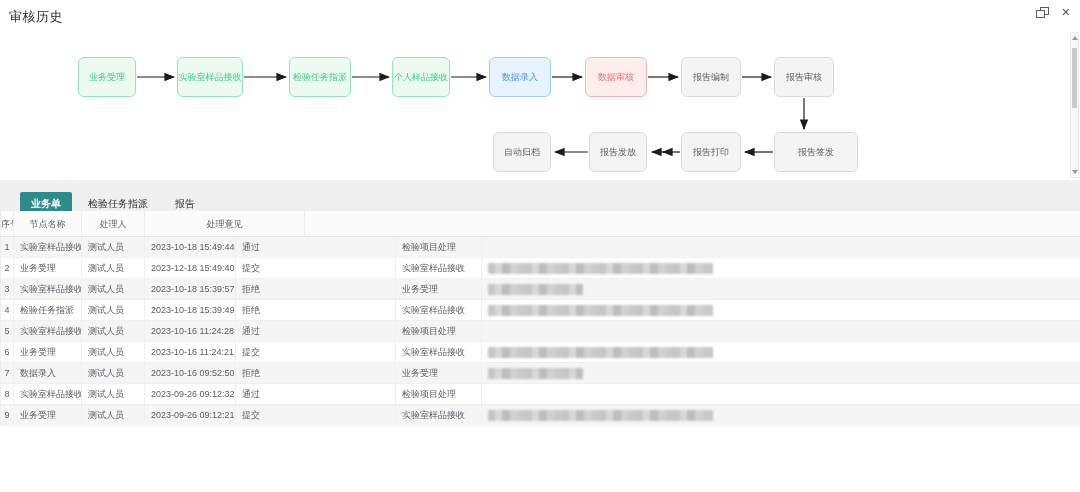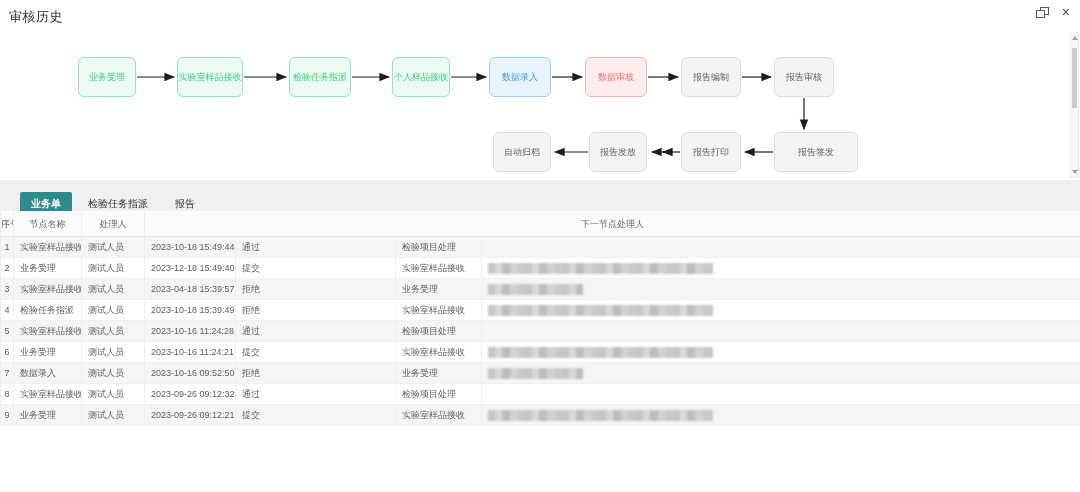--- a/index.html
+++ b/index.html
@@ -157,21 +157,21 @@
     <div class="tab active" style="background: rgb(46, 139, 139);">业务单</div>
     <div class="tab">检验任务指派</div>
     <div class="tab">报告</div>
   </div>
 
 <div class="grid">
   <div class="thead" id="thead">
       <div class="th c0 first">序号</div>
       <div class="th c1">节点名称</div>
       <div class="th c2">处理人</div>
-      <div class="th c6">下一节点处理人</div>
+      <div class="th c4">处理意见</div>
     </div>
   <div id="tbody">
       <div class="tr odd">
         <div class="td c0 first">1</div>
         <div class="td c1">实验室样品接收</div>
         <div class="td c2">测试人员</div>
         <div class="td c3">2023-10-18 15:49:44</div>
         <div class="td c4">通过</div>
         <div class="td c5">检验项目处理</div>
         <div class="td c6"></div>
@@ -184,21 +184,21 @@
         <div class="td c4">提交</div>
         <div class="td c5">实验室样品接收</div>
         <div class="td c6">
           <div class="redact long"></div>
         </div>
       </div>
       <div class="tr odd">
         <div class="td c0 first">3</div>
         <div class="td c1">实验室样品接收</div>
         <div class="td c2">测试人员</div>
-        <div class="td c3">2023-04-18 15:39:57</div>
+        <div class="td c3">2023-10-18 15:39:57</div>
         <div class="td c4">拒绝</div>
         <div class="td c5">业务受理</div>
         <div class="td c6">
           <div class="redact short"></div>
         </div>
       </div>
       <div class="tr">
         <div class="td c0 first">4</div>
         <div class="td c1">检验任务指派</div>
         <div class="td c2">测试人员</div>

